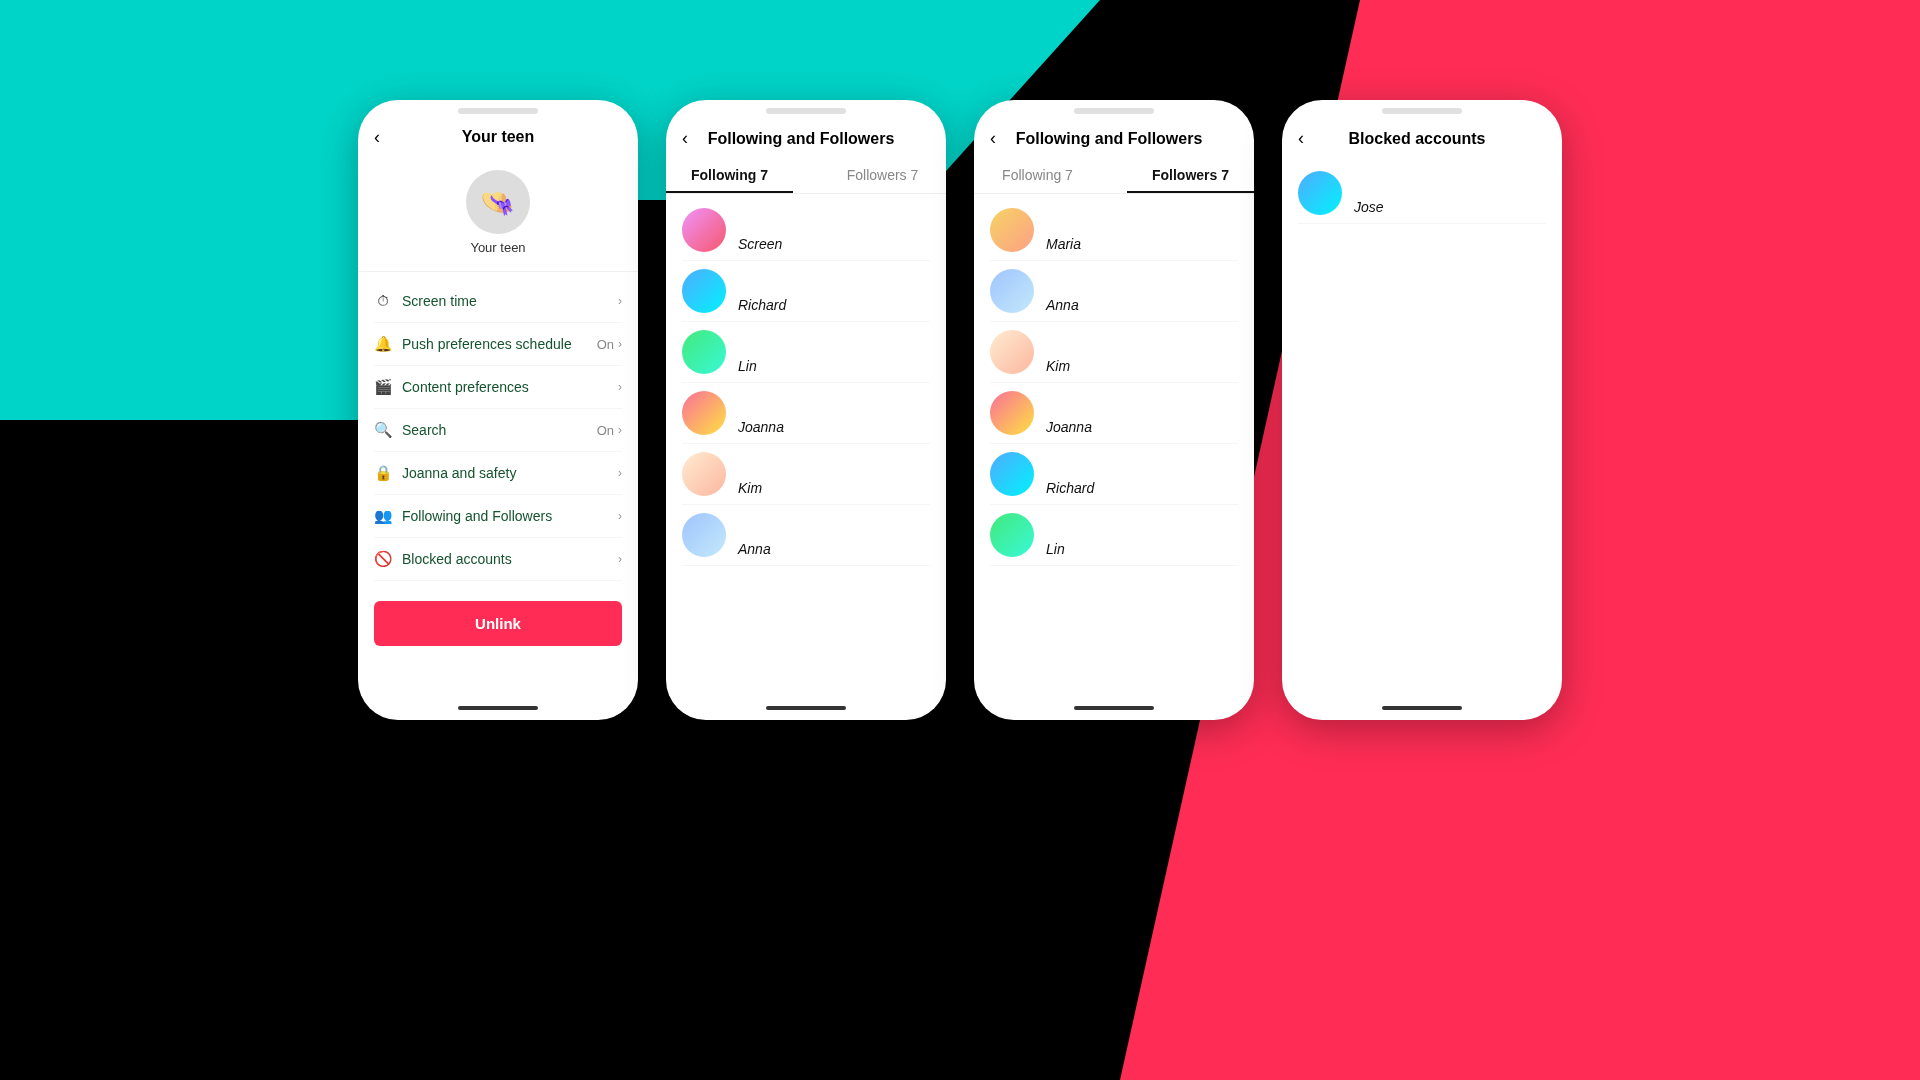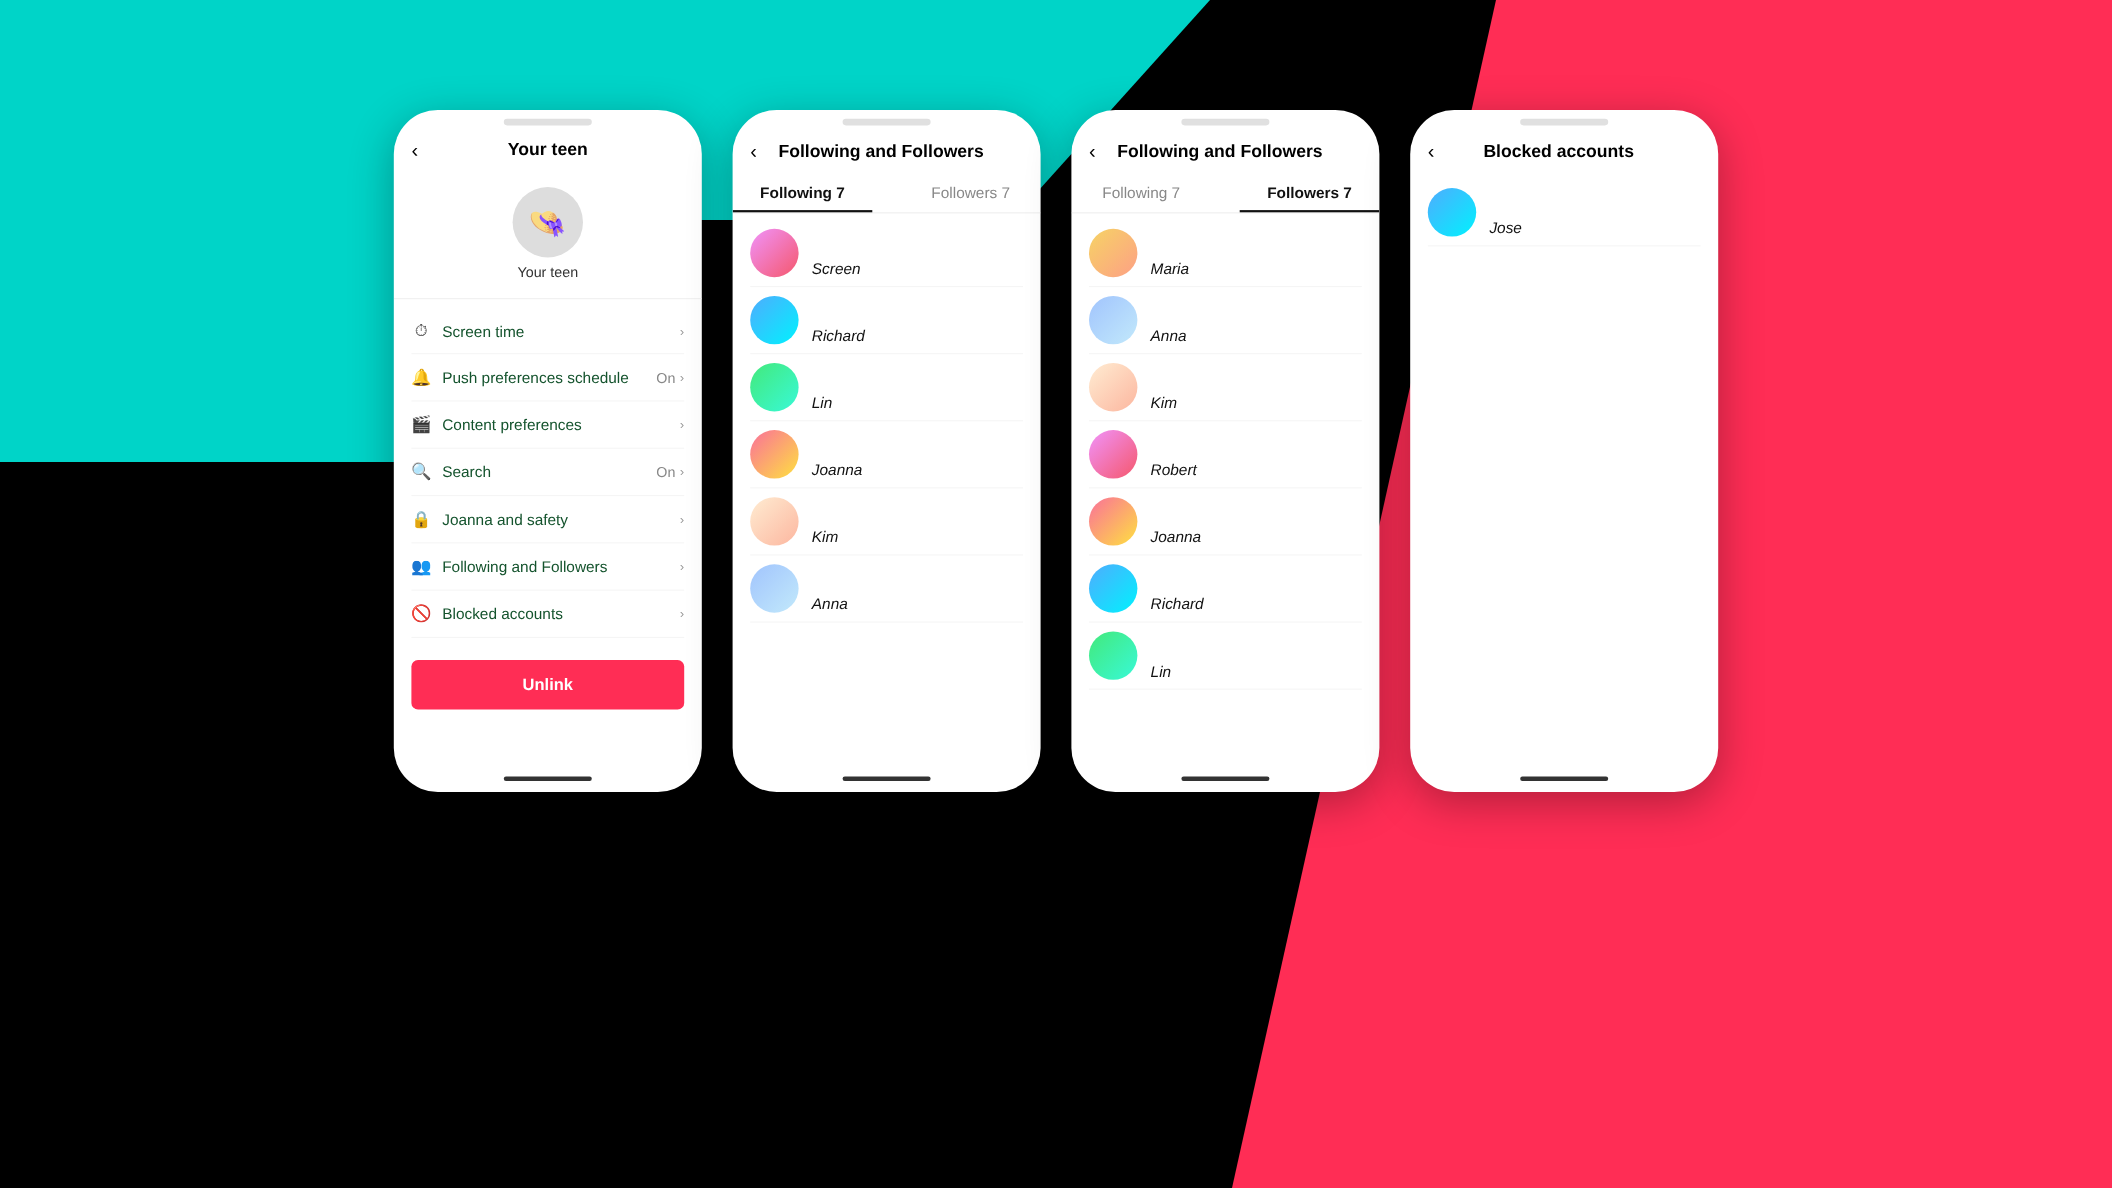--- a/index.html
+++ b/index.html
@@ -460,24 +460,20 @@
   </div>
           <div class="user-item">
     <div class="user-avatar av-anna"></div>
     <span class="user-name">Anna</span>
   </div>
           <div class="user-item">
     <div class="user-avatar av-kim"></div>
     <span class="user-name">Kim</span>
   </div>
           <div class="user-item">
-    <div class="user-avatar av-robert"></div>
-    <span class="user-name">Robert</span>
-  </div>
-          <div class="user-item">
     <div class="user-avatar av-joanna"></div>
     <span class="user-name">Joanna</span>
   </div>
           <div class="user-item">
     <div class="user-avatar av-richard"></div>
     <span class="user-name">Richard</span>
   </div>
           <div class="user-item">
     <div class="user-avatar av-lin"></div>
     <span class="user-name">Lin</span>

